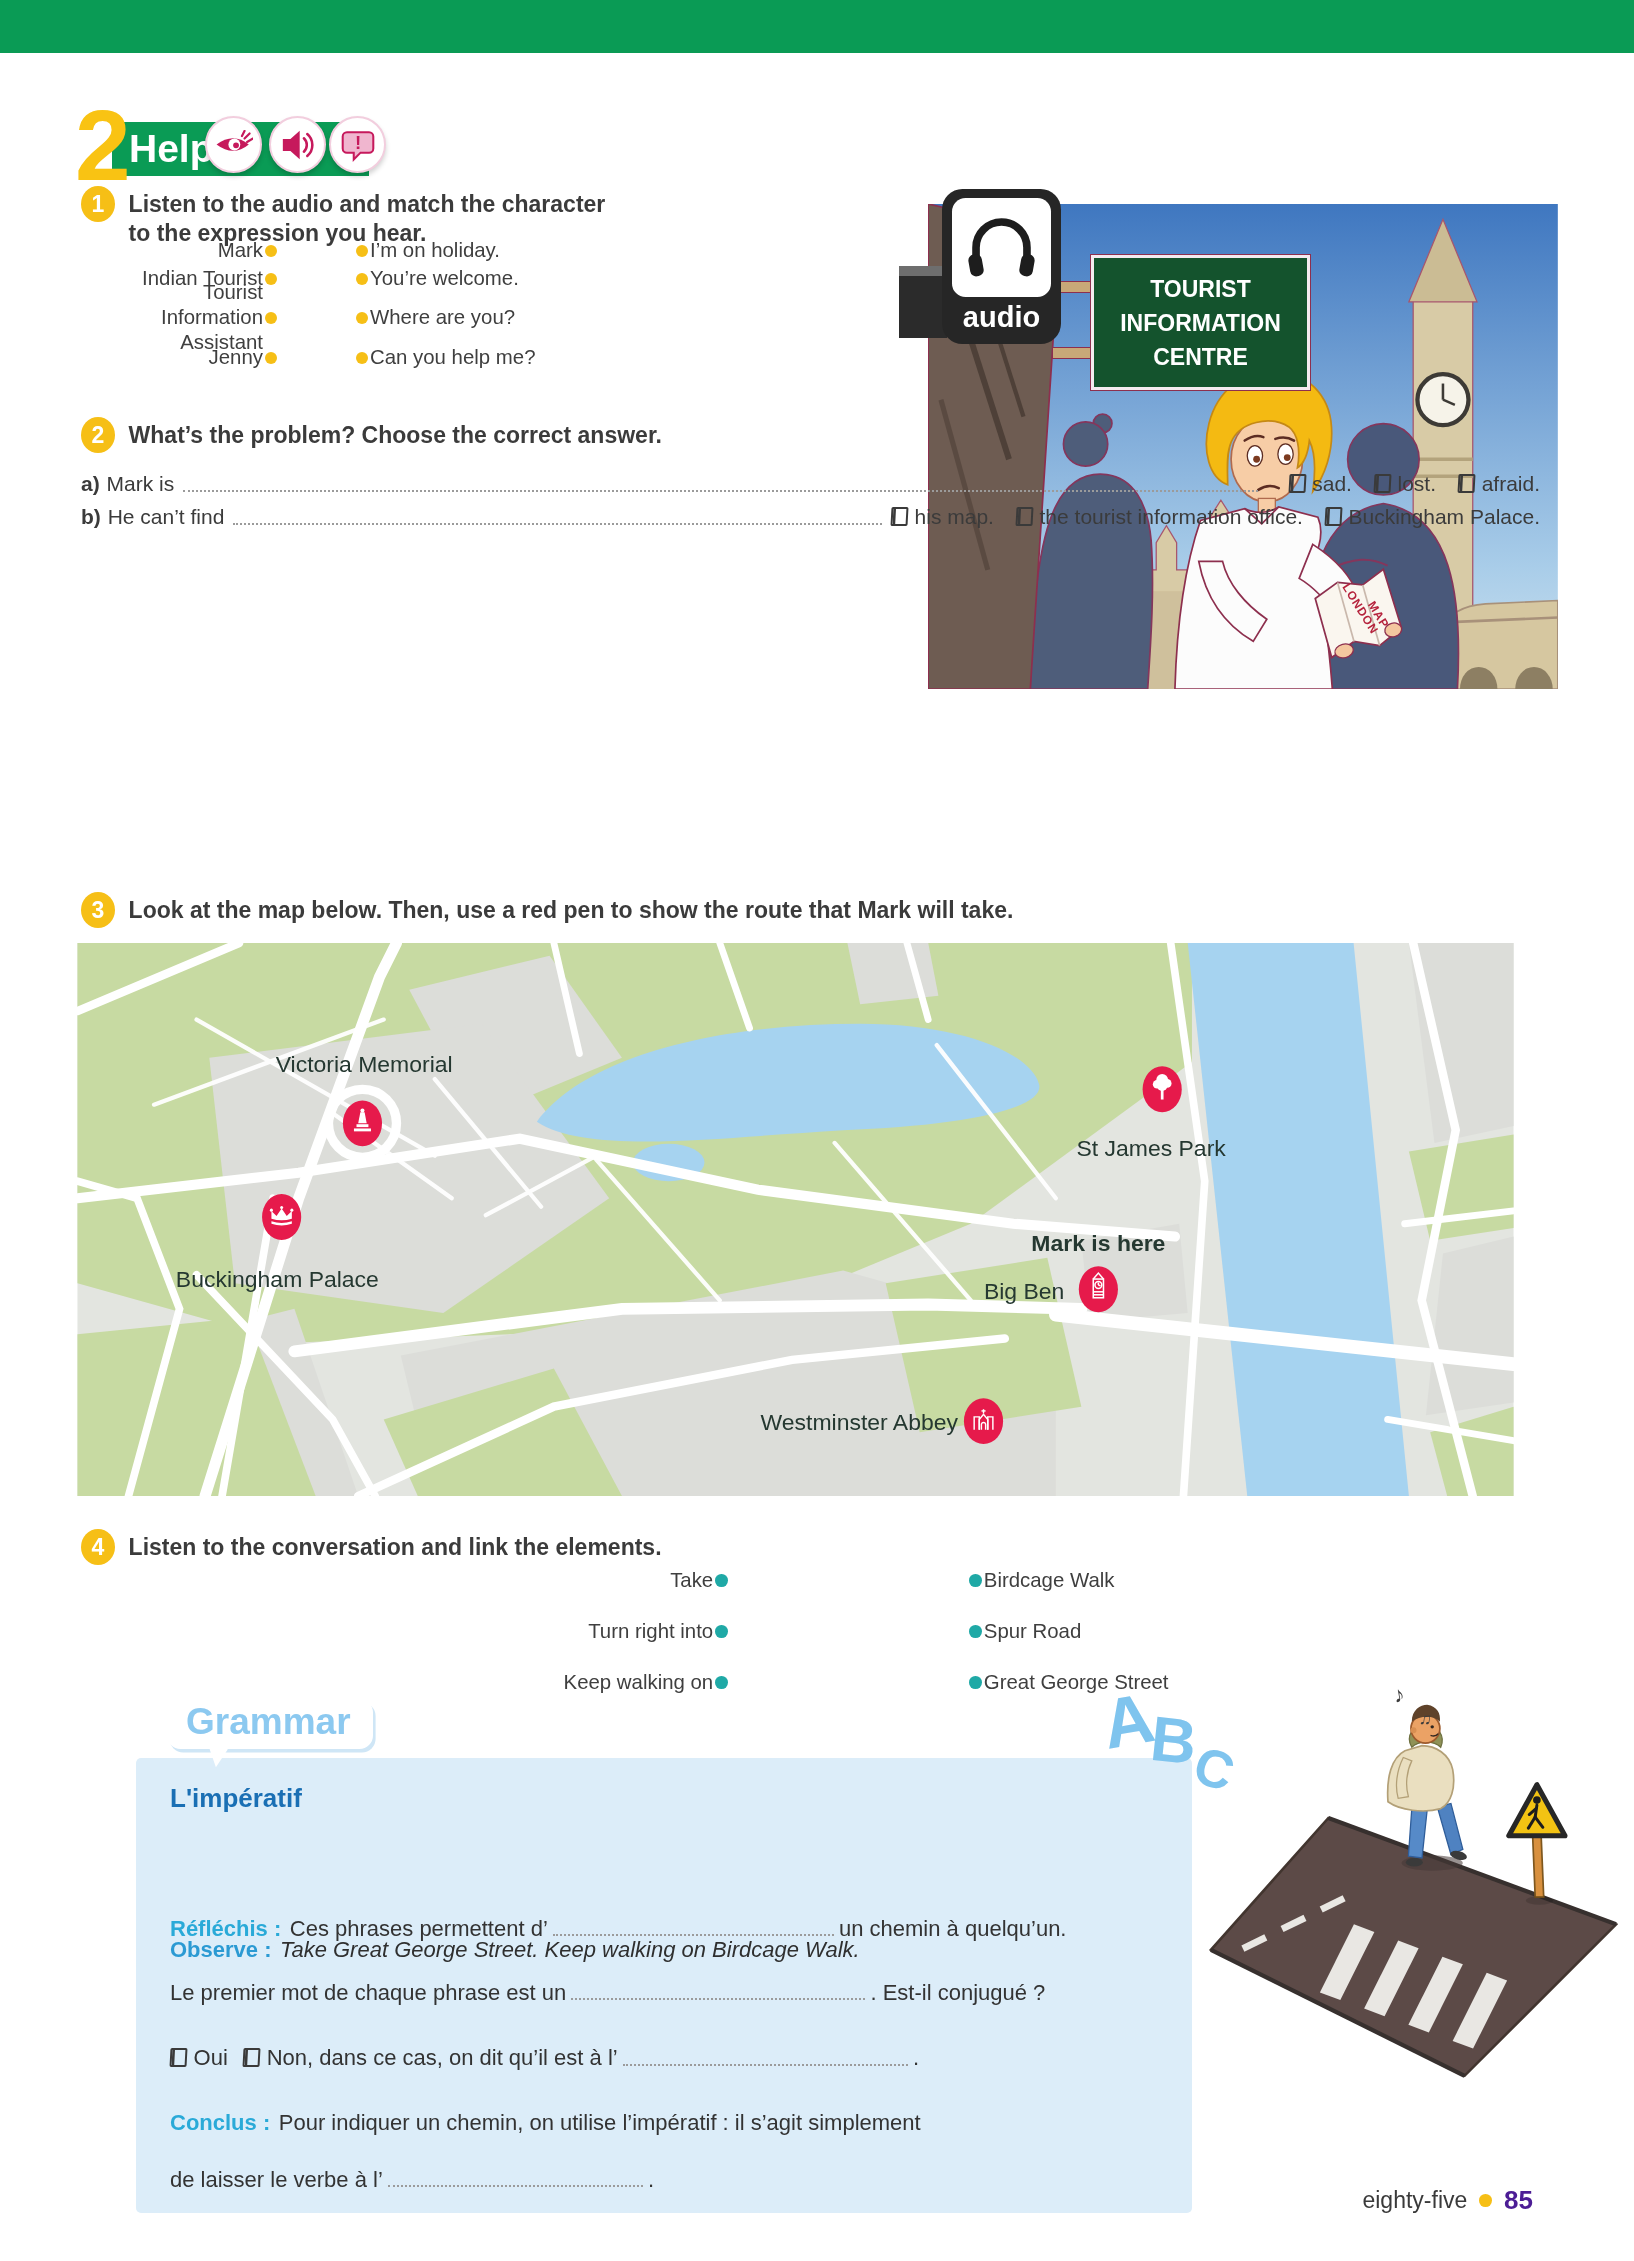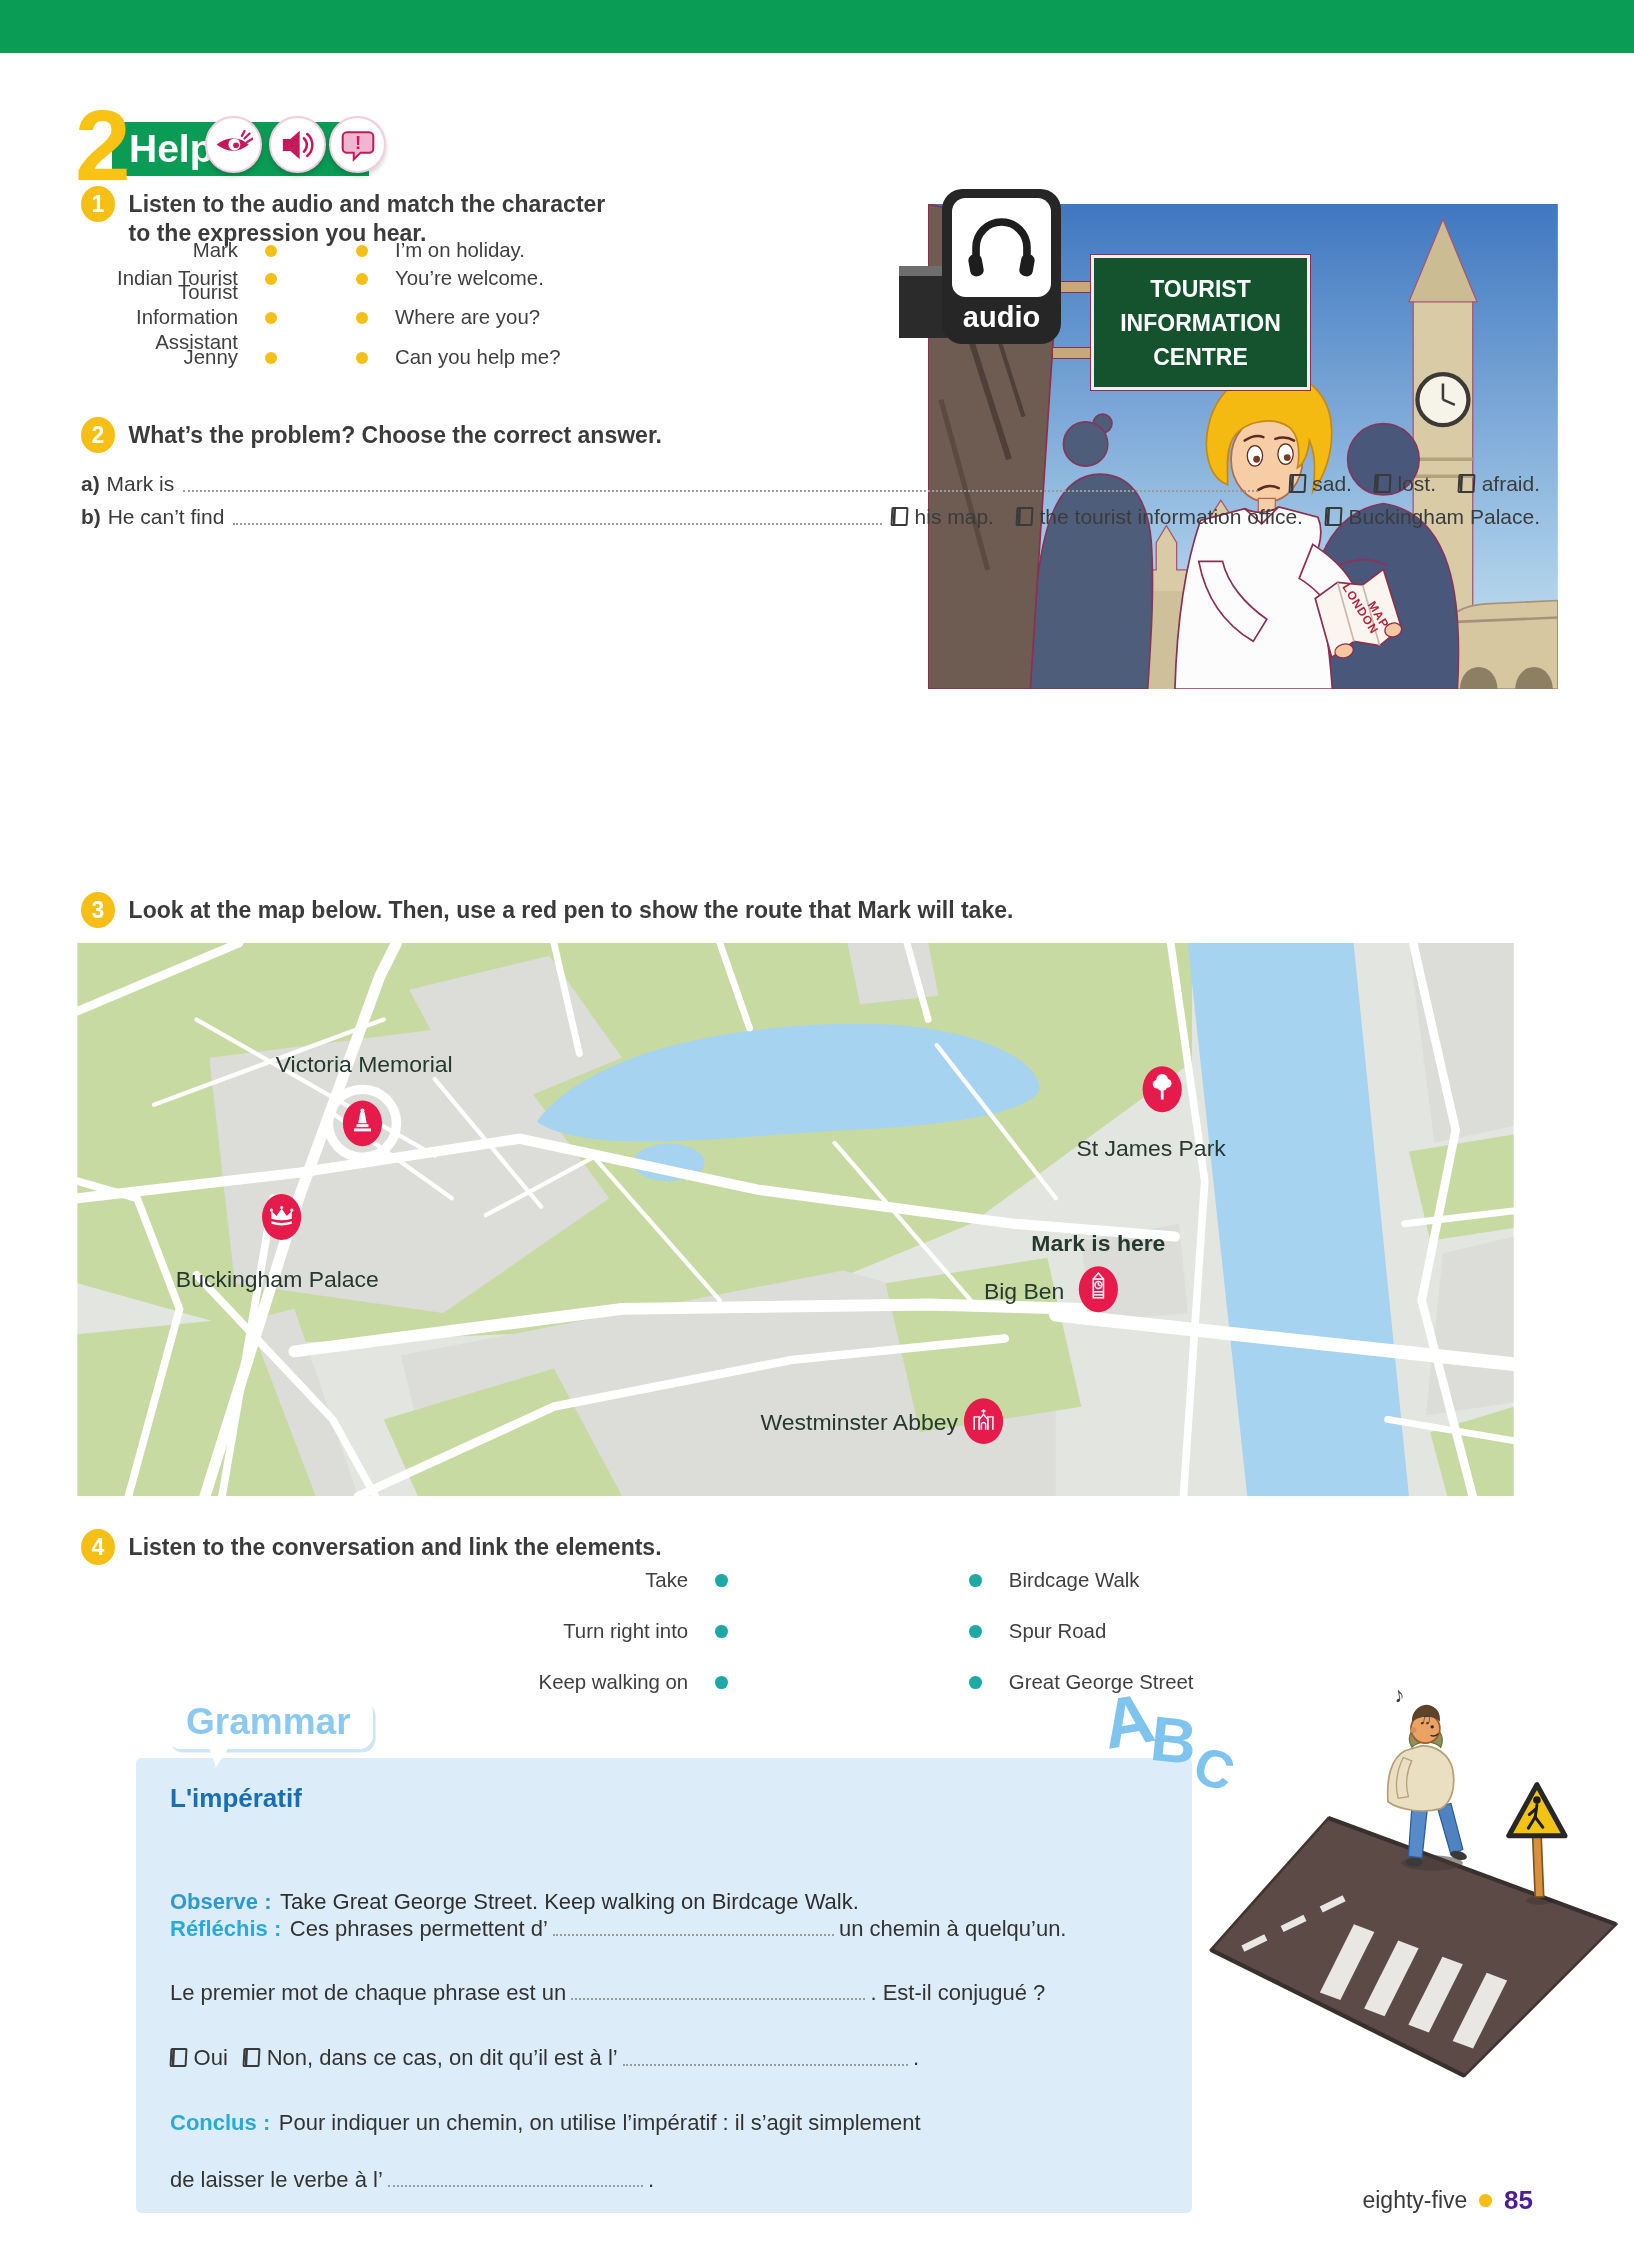--- a/index.html
+++ b/index.html
@@ -13,21 +13,21 @@
   .unit-title{left:129px;top:122px;height:54px;display:flex;align-items:center;z-index:2;
               font-size:39px;font-weight:bold;color:#fff;}
   .hicon{width:53px;height:53px;border-radius:50%;background:#fff;border:2.6px solid #f2cede;
          box-shadow:0 3.4px 5.1px rgba(0,0,0,.18);z-index:4;display:flex;align-items:center;justify-content:center;}
   
   .numbadge{width:34px;height:36px;border-radius:50%;background:#f6bf16;color:#fff;flex:none;
             display:flex;align-items:center;justify-content:center;font-size:23px;font-weight:bold;}
   .ex-header{display:flex;gap:13.6px;align-items:flex-start;font-weight:bold;font-size:23px;color:#3b3b3b;}
   .ex-header .txt{padding-top:4.3px;line-height:29px;}
   
-  .mrow{display:flex;align-items:center;gap:27px;font-size:20.4px;color:#3f3f3f;}
+  .mrow{display:flex;align-items:center;gap:2px;font-size:20.4px;color:#3f3f3f;}
   .mrow.left{justify-content:flex-end;text-align:right;}
   .dot{width:12px;height:12px;border-radius:50%;background:#f6bf16;flex:none;}
   .dot.teal{background:#1fa9a6;width:12.8px;height:12.8px;}
   
   .fillrow{left:81px;right:95px;display:flex;align-items:center;font-size:21px;color:#3b3b3b;}
   .lead{flex:1;border-bottom:2.6px dotted #9b9b9b;height:13.6px;margin:0 8.5px;}
   .leadseg{display:inline-block;border-bottom:2.6px dotted #9b9b9b;height:13.6px;vertical-align:baseline;}
   .cbx{width:12.8px;height:15.3px;border:2.6px solid #3a3a3a;border-radius:1.7px;display:inline-block;
        margin-right:6.8px;flex:none;box-shadow:inset 2.6px 0 0 #3a3a3a;transform:skewX(-3deg);}
   .opt{display:flex;align-items:center;margin-left:22px;white-space:nowrap;}
@@ -50,21 +50,21 @@
   .gram-box{left:136px;top:1758px;width:1056px;height:455px;background:#dcedf9;border-radius:5.1px;}
   .gram-tab{left:167px;top:1699px;z-index:3;background:#fff;border-radius:13.6px;padding:1.7px 22px 6.8px 19px;
             box-shadow:2.6px 3.4px 0 #cfe6f6;}
   .gram-tab span{font-size:37px;font-weight:bold;color:#8cc9f0;}
   .gram-tail{left:206px;top:1747px;width:0;height:0;border-left:12px solid transparent;border-right:8.5px solid transparent;
              border-top:20.4px solid #fff;z-index:3;transform:rotate(12deg);}
   .gline{left:170px;width:996px;display:flex;align-items:baseline;font-size:22px;color:#333;}
   .glabel-blue{color:#2b9ad3;font-weight:bold;margin-right:8.5px;}
   .glabel-cyan{color:#2aaad8;font-weight:bold;margin-right:8.5px;}
   .gtitle{color:#1a6fb4;font-weight:bold;font-size:26px;}
-  .ital{color:#2f2f2f;}
+  .ital{font-style:italic;color:#2f2f2f;margin-top:48px;}
   .abc{font-weight:bold;color:#7fc4ee;z-index:4;}
   
   .footer{left:1192px;top:2185px;width:341px;display:flex;justify-content:flex-end;align-items:center;gap:12px;}
   .footer .word{font-size:23px;color:#3a3a3a;}
   .footer .pg{font-size:26px;font-weight:bold;color:#4c1d95;}
   svg{display:block;}
   .maplabel{font-family:"Liberation Sans","DejaVu Sans",sans-serif;font-size:27px;fill:#253831;}
 </style>
 </head>
 <body>

